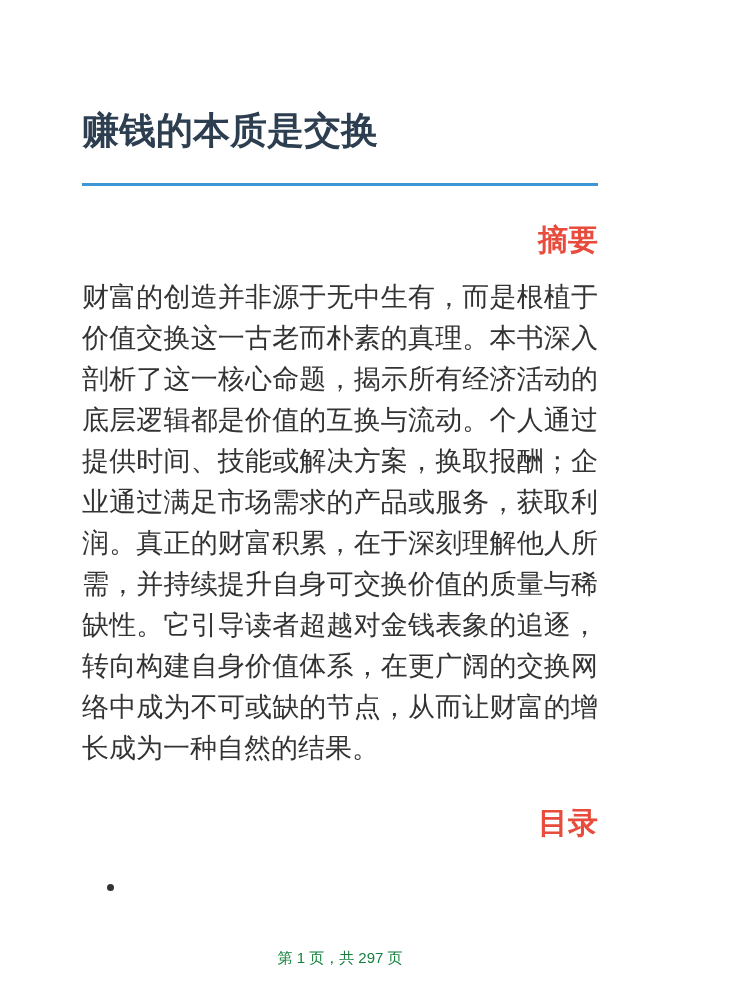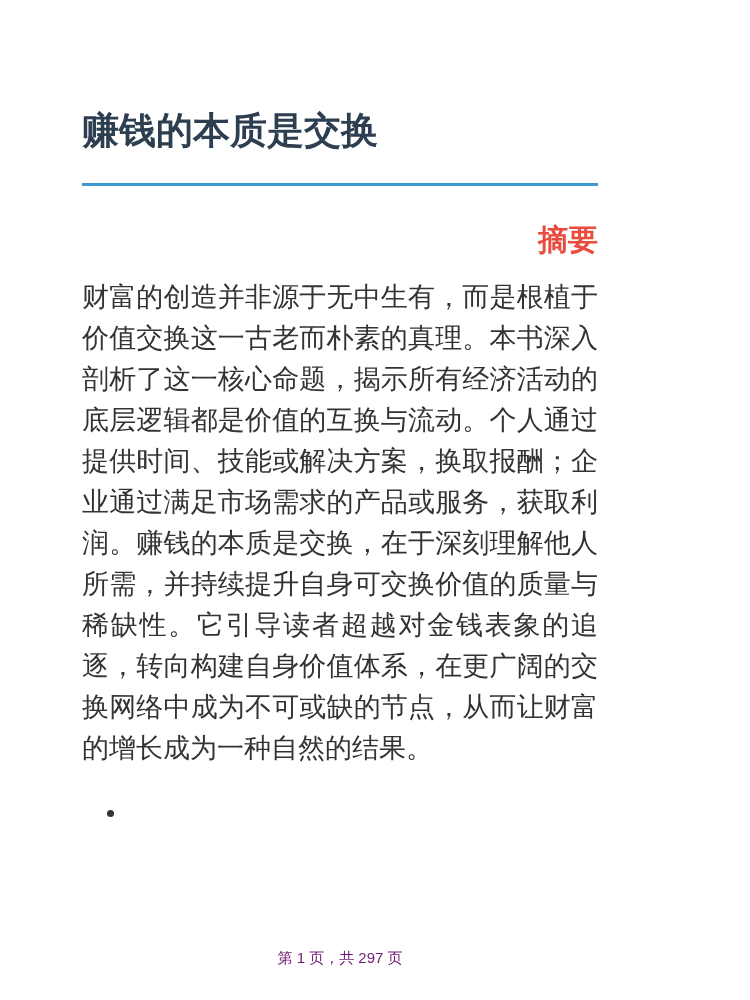--- a/index.html
+++ b/index.html
@@ -61,36 +61,37 @@
   }
   .toc-item { color: #333333; }
   .page-footer {
     position: absolute;
     top: 948px;
     left: 0;
     width: 100%;
     text-align: center;
     font-size: 15px;
     line-height: 20px;
-    color: #701a75;
+    color: #15803d;
   }
 </style>
 </head>
 <body>
 
 <div class="page">
 
   <h1 class="doc-title">赚钱的本质是交换</h1>
 
   <hr class="title-divider">
 
   <h2 class="section-heading">摘要</h2>
 
-  <p class="abstract-text">财富的创造并非源于无中生有，而是根植于价值交换这一古老而朴素的真理。本书深入剖析了这一核心命题，揭示所有经济活动的底层逻辑都是价值的互换与流动。个人通过提供时间、技能或解决方案，换取报酬；企业通过满足市场需求的产品或服务，获取利润。赚钱的本质是交换，在于深刻理解他人所需，并持续提升自身可交换价值的质量与稀缺性。它引导读者超越对金钱表象的追逐，转向构建自身价值体系，在更广阔的交换网络中成为不可或缺的节点，从而让财富的增长成为一种自然的结果。</p>
+  <p class="abstract-text">财富的创造并非源于无中生有，而是根植于价值交换这一古老而朴素的真理。本书深入剖析了这一核心命题，揭示所有经济活动的底层逻辑都是价值的互换与流动。个人通过提供时间、技能或解决方案，换取报酬；企业通过满足市场需求的产品或服务，获取利润。真正的财富积累，在于深刻理解他人所需，并持续提升自身可交换价值的质量与稀缺性。它引导读者超越对金钱表象的追逐，转向构建自身价值体系，在更广阔的交换网络中成为不可或缺的节点，从而让财富的增长成为一种自然的结果。</p>
 
+  <h2 class="section-heading">目录</h2>
 
   <ul class="toc-list">
     <li class="toc-item">
     </li>
   </ul>
 
   <div class="page-footer">第 1 页，共 297 页</div>
 
 </div>
 

